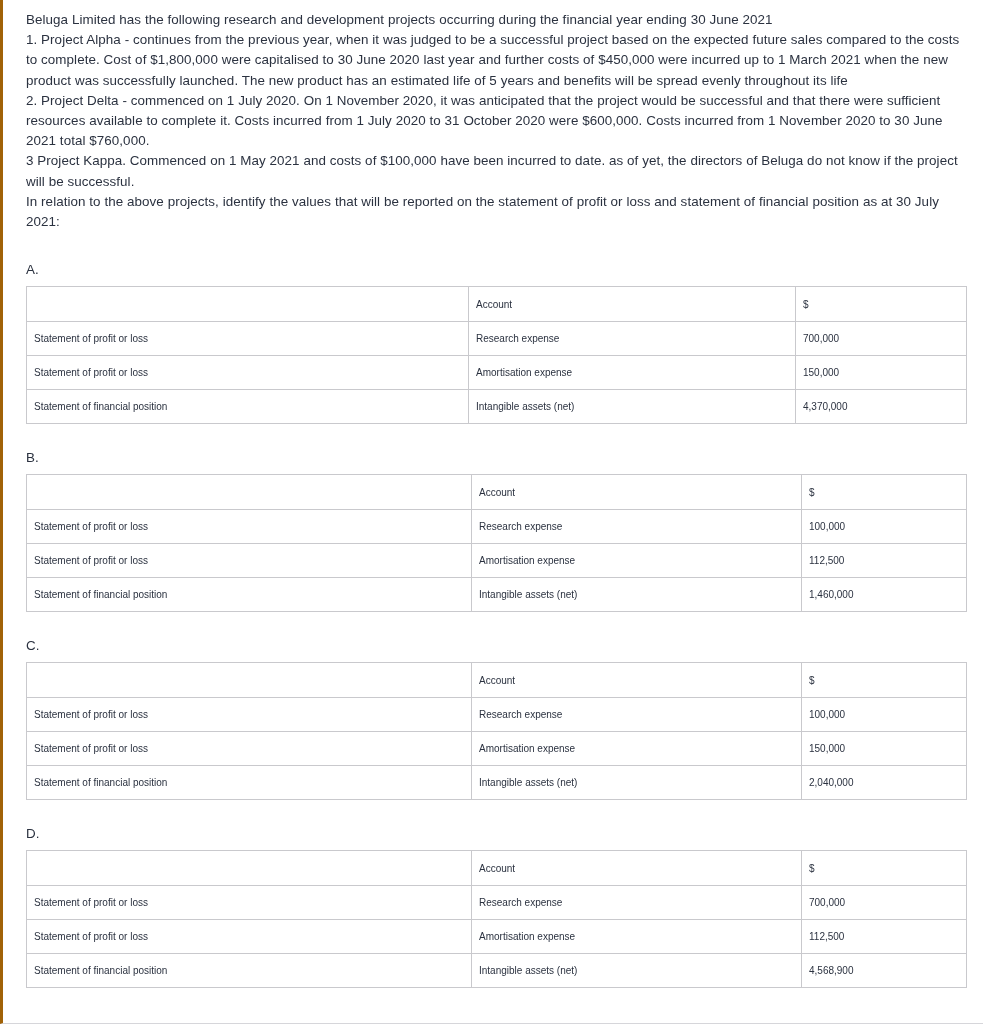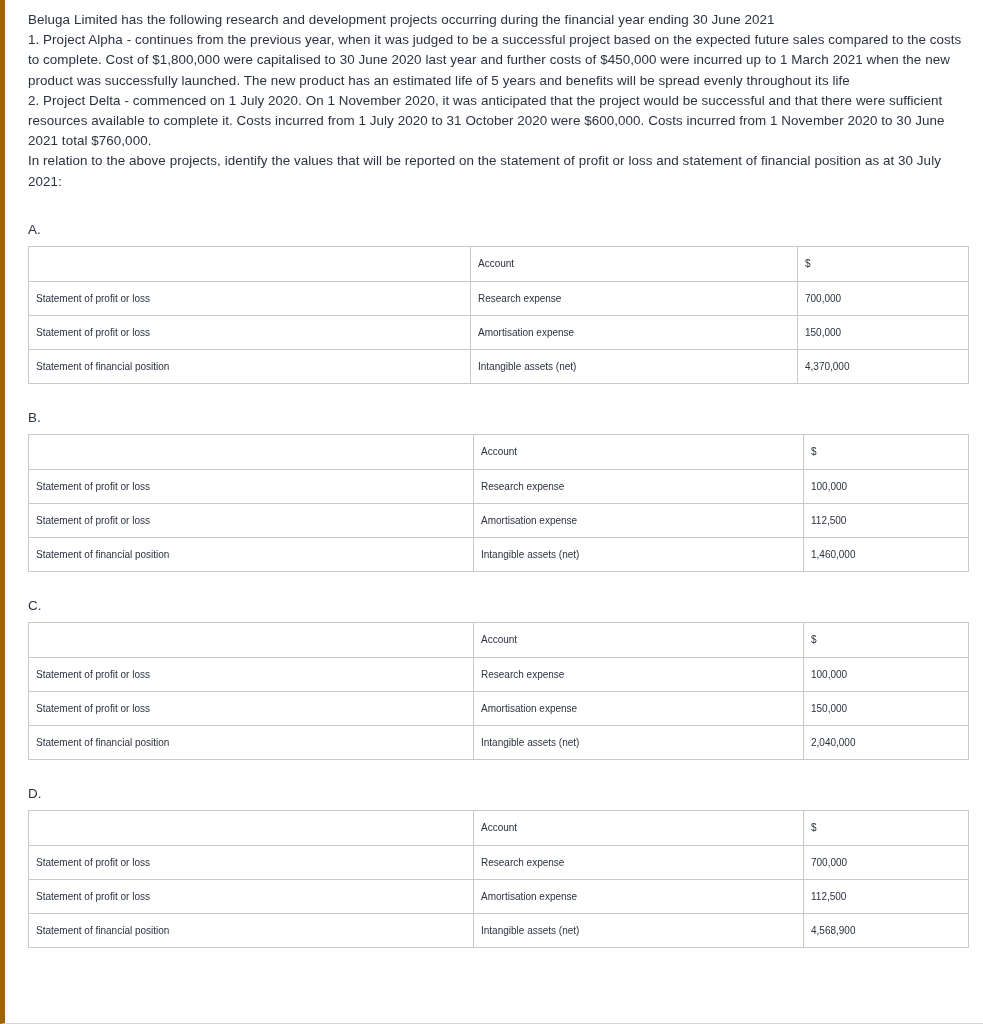--- a/index.html
+++ b/index.html
@@ -14,21 +14,21 @@
     font-family: "Liberation Sans", sans-serif;
     color: #2b3240;
     overflow: hidden;
   }
   .page {
     position: absolute;
     left: 0; top: 0;
     width: 983px;
     height: 1024px;
     box-sizing: border-box;
-    border-left: 5px solid #a16207;
+    border-left: 3px solid #a16207;
     border-bottom: 1px solid #d6d6da;
     background: #ffffff;
   }
   .content {
     padding: 10px 20px 0 23px;
   }
   .para {
     font-size: 13.4px;
     line-height: 20.2px;
     letter-spacing: 0.005em;
@@ -78,20 +78,21 @@
 </style>
 </head>
 <body>
 
 <div class="page">
   <div class="content">
 
     <div class="para">Beluga Limited has the following research and development projects occurring during the financial year ending 30 June 2021</div>
     <div class="para">1. Project Alpha - continues from the previous year, when it was judged to be a successful project based on the expected future sales compared to the costs to complete. Cost of $1,800,000 were capitalised to 30 June 2020 last year and further costs of $450,000 were incurred up to 1 March 2021 when the new product was successfully launched. The new product has an estimated life of 5 years and benefits will be spread evenly throughout its life</div>
     <div class="para">2. Project Delta - commenced on 1 July 2020. On 1 November 2020, it was anticipated that the project would be successful and that there were sufficient resources available to complete it. Costs incurred from 1 July 2020 to 31 October 2020 were $600,000. Costs incurred from 1 November 2020 to 30 June 2021 total $760,000.</div>
+    <div class="para">3 Project Kappa. Commenced on 1 May 2021 and costs of $100,000 have been incurred to date. as of yet, the directors of Beluga do not know if the project will be successful.</div>
     <div class="para">In relation to the above projects, identify the values that will be reported on the statement of profit or loss and statement of financial position as at 30 July 2021:</div>
 
     <div class="spacer-pre-a"></div>
 
     <div class="option-label">A.</div>
     <div class="spacer-label-table"></div>
     <table class="opt v1">
       <colgroup>
           <col class="c1">
           <col class="c2">

